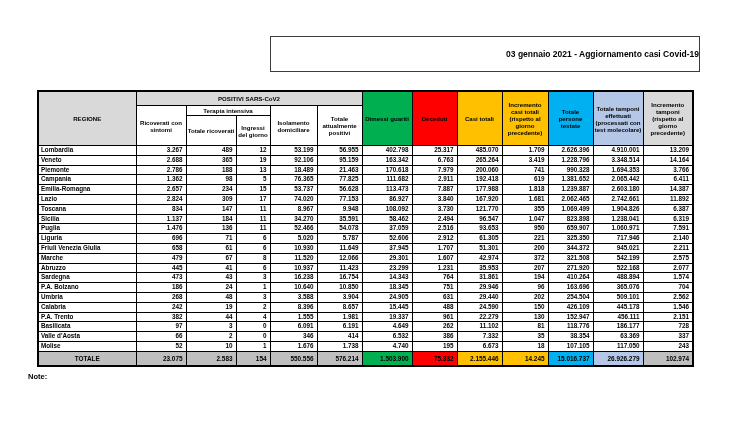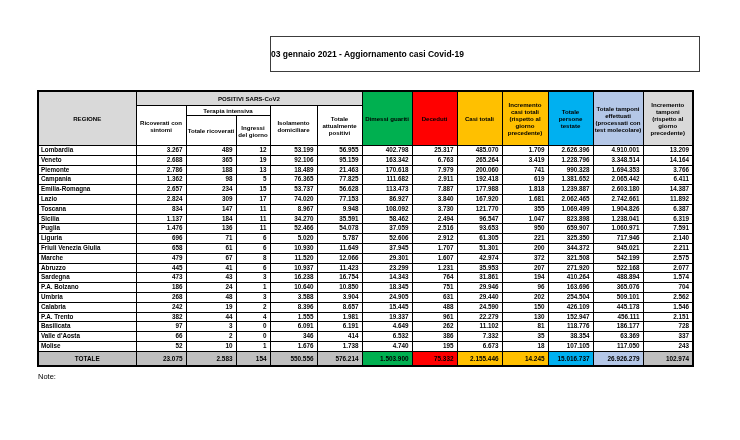--- a/index.html
+++ b/index.html
@@ -4,21 +4,21 @@
 <style>
   html,body{margin:0;padding:0;}
   body{
     width:740px;height:440px;background:#ffffff;position:relative;overflow:hidden;
     font-family:"Liberation Sans", sans-serif;color:#000;
   }
   .header-box{
     position:absolute;left:270px;top:36px;width:428px;height:34px;
     border:1.5px solid #3c3c3c;background:#fff;
     display:flex;flex-direction:column;justify-content:space-evenly;
-    text-align:left;font-size:8.5px;font-weight:bold;line-height:11px;
+    text-align:right;font-size:8.5px;font-weight:bold;line-height:11px;
   }
   .covid-table{
     position:absolute;left:37px;top:90px;
     border-collapse:collapse;table-layout:fixed;
     border:2px solid #000;
     font-size:6.3px;font-weight:bold;
   }
   .covid-table th,.covid-table td{
     border:1px solid #000;padding:0;overflow:hidden;
   }
@@ -39,21 +39,21 @@
   .covid-table td.region{text-align:left;padding-left:2px;}
   .covid-table td.num{text-align:right;padding-right:3px;}
   .total-row td{height:13px;line-height:13px;border-top:1.5px solid #000;font-size:6.4px;}
   .total-row td.lbl{text-align:center;}
   .bg-gray{background:#bfbfbf;}
   .bg-green{background:#00b050;}
   .bg-red{background:#ff0000;}
   .bg-yellow{background:#ffc000;}
   .bg-cyan{background:#00b0f0;}
   .bg-peri{background:#b4c7e7;}
-  .note{position:absolute;left:38px;top:372px;font-size:7.5px;font-weight:normal;}
+  .note{position:absolute;left:28px;top:372px;font-size:7.5px;font-weight:bold;}
 </style>
 </head>
 <body>
 
 <div class="header-box">
   <div>03 gennaio 2021 - Aggiornamento casi Covid-19</div>
 </div>
 
 <table class="covid-table">
   <colgroup>

